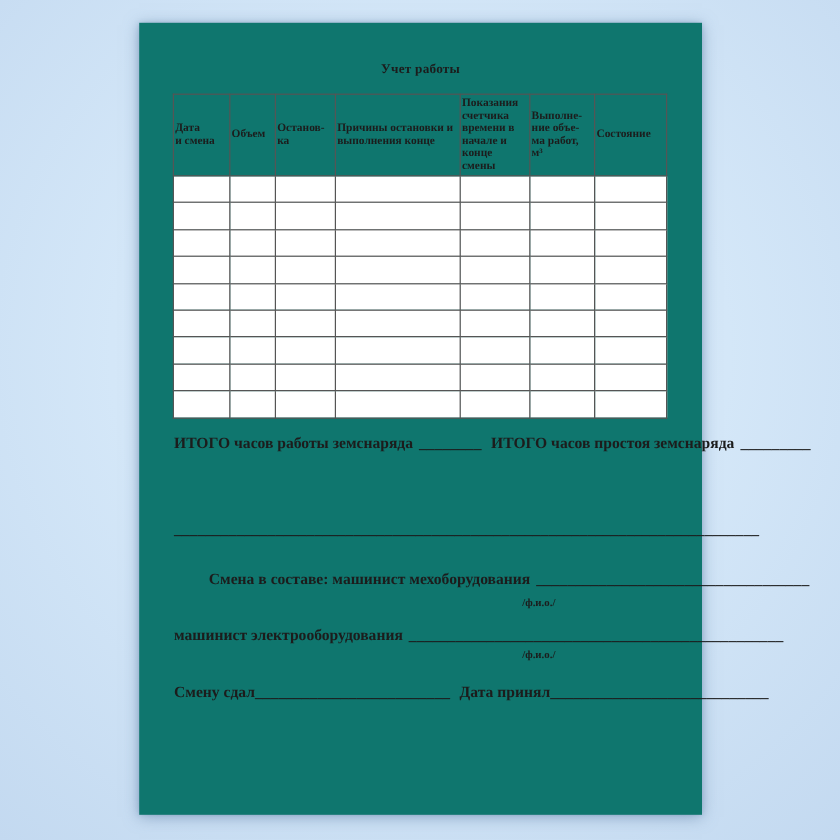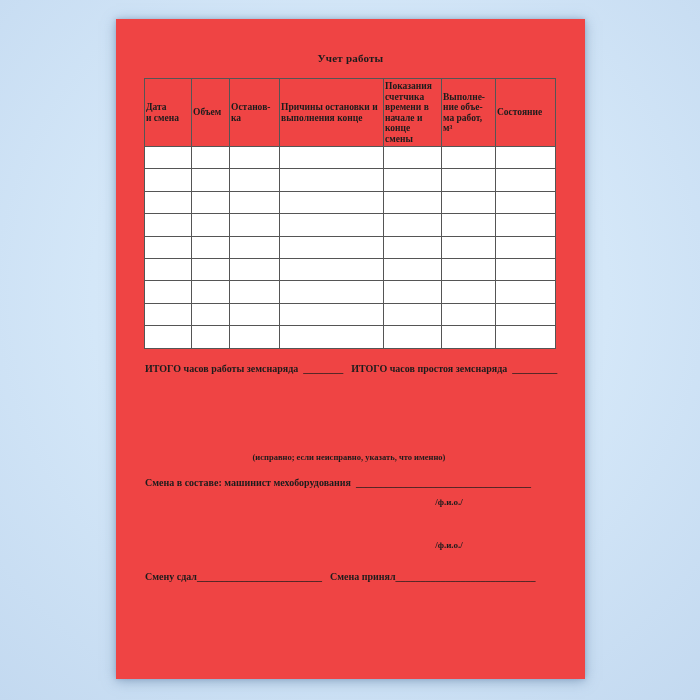--- a/index.html
+++ b/index.html
@@ -3,21 +3,21 @@
 <meta charset="utf-8">
 <style>
   html, body { margin: 0; padding: 0; }
   body {
     width: 700px; height: 700px; position: relative; overflow: hidden;
     background: radial-gradient(circle at 50% 42%, #e0eefc 0%, #d4e7f8 48%, #c3d9f0 100%);
     font-family: "Liberation Serif", "DejaVu Serif", serif;
   }
   .page {
     position: absolute; left: 116px; top: 19px; width: 469px; height: 660px;
-    background: #ef4444; color: #1c1c1c; font-weight: bold;
+    background: #0f766e; color: #1c1c1c; font-weight: bold;
     box-shadow: 0 2px 12px rgba(100,132,168,0.60), 0 0 4px rgba(100,132,168,0.35);
   }
   .title {
     position: absolute; top: 33px; left: 0; width: 100%;
     text-align: center; font-size: 11px; letter-spacing: 0.2px;
   }
   table.log-table {
     position: absolute; left: 28px; top: 59px; width: 411px;
     border-collapse: collapse; table-layout: fixed;
   }
@@ -29,30 +29,30 @@
   table.log-table col.c6 { width: 54px; }
   table.log-table col.c7 { width: 60px; }
   table.log-table th, table.log-table td { border: 1px solid #555555; padding: 0; }
   table.log-table th {
     height: 65px; font-size: 9.5px; line-height: 10.5px; font-weight: bold;
     text-align: left; vertical-align: middle; white-space: pre-line; padding: 1px;
   }
   table.log-table td { height: 21.4px; background: #ffffff; }
   .row {
     position: absolute; left: 29px; white-space: nowrap;
-    font-size: 10px; line-height: 13px;
+    font-size: 13px; line-height: 13px;
   }
   .blank { letter-spacing: 0; }
   .sp { margin-left: 5px; }
   .gap { margin-left: 8px; }
   .r-itogo   { top: 343px; }
   .r-obem    { top: 379px; }
   .r-line    { top: 415px; }
   .r-caption { top: 432px; width: 408px; text-align: center; font-size: 8.5px; white-space: nowrap; }
-  .r-sostav  { top: 457px; }
+  .r-sostav  { top: 457px; margin-left: 29px; }
   .r-fio1    { top: 477px; left: 229px; width: 208px; text-align: center; font-size: 9px; }
   .r-electro { top: 503px; }
   .r-fio2    { top: 520px; left: 229px; width: 208px; text-align: center; font-size: 9px; }
   .r-sdal    { top: 551px; }
 </style>
 </head>
 <body>
 
 <div class="page">
 
@@ -173,29 +173,34 @@
           <td></td>
         </tr>
       </tbody>
   </table>
 
   <div class="row r-itogo">
     <span>ИТОГО часов работы земснаряда</span><span class="blank sp">________</span><span class="gap">ИТОГО часов простоя земснаряда</span><span class="blank sp">_________</span>
   </div>
 
 
-
-  <div class="row r-caption">(исправно; если неисправно, указать, что именно)</div>
+  <div class="row r-line">
+    <span class="blank">___________________________________________________________________________</span>
+  </div>
+
 
   <div class="row r-sostav">
     <span>Смена в составе: машинист мехоборудования</span><span class="blank sp">___________________________________</span>
   </div>
 
   <div class="row r-fio1">/ф.и.о./</div>
 
+  <div class="row r-electro">
+    <span>машинист электрооборудования</span><span class="blank sp">________________________________________________</span>
+  </div>
 
   <div class="row r-fio2">/ф.и.о./</div>
 
   <div class="row r-sdal">
-    <span>Смену сдал</span><span class="blank">_________________________</span><span class="gap">Смена принял</span><span class="blank">____________________________</span>
+    <span>Смену сдал</span><span class="blank">_________________________</span><span class="gap">Дата принял</span><span class="blank">____________________________</span>
   </div>
 
 </div>
 
 </body></html>

